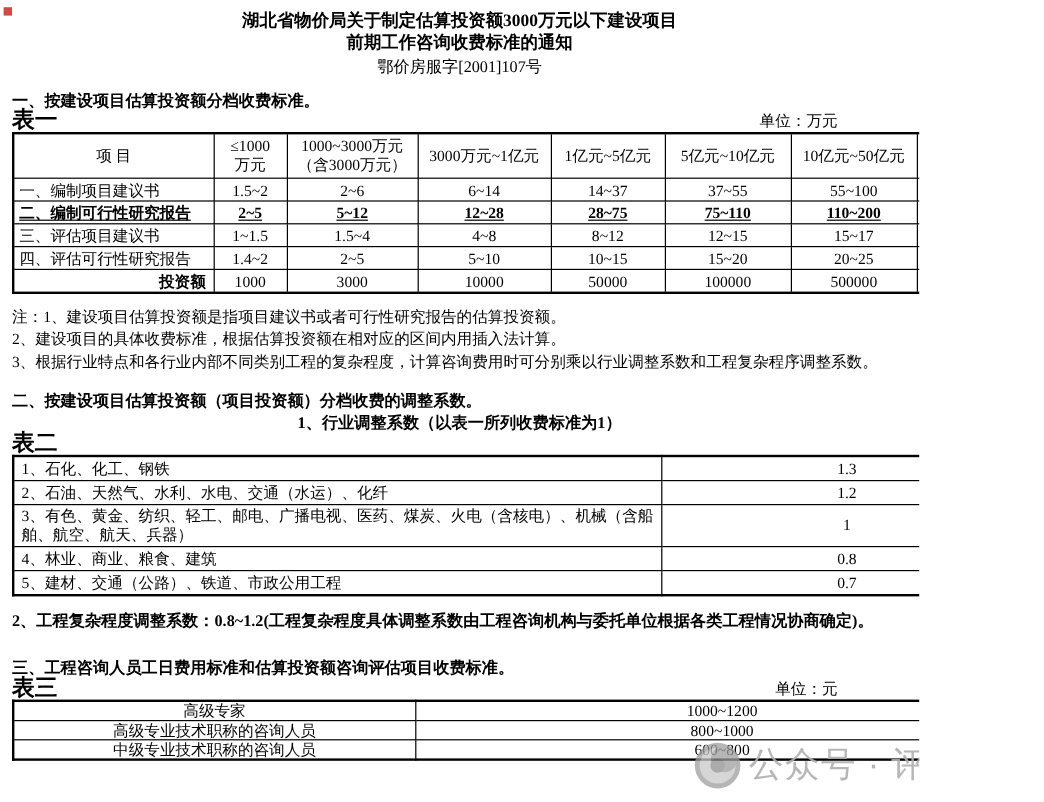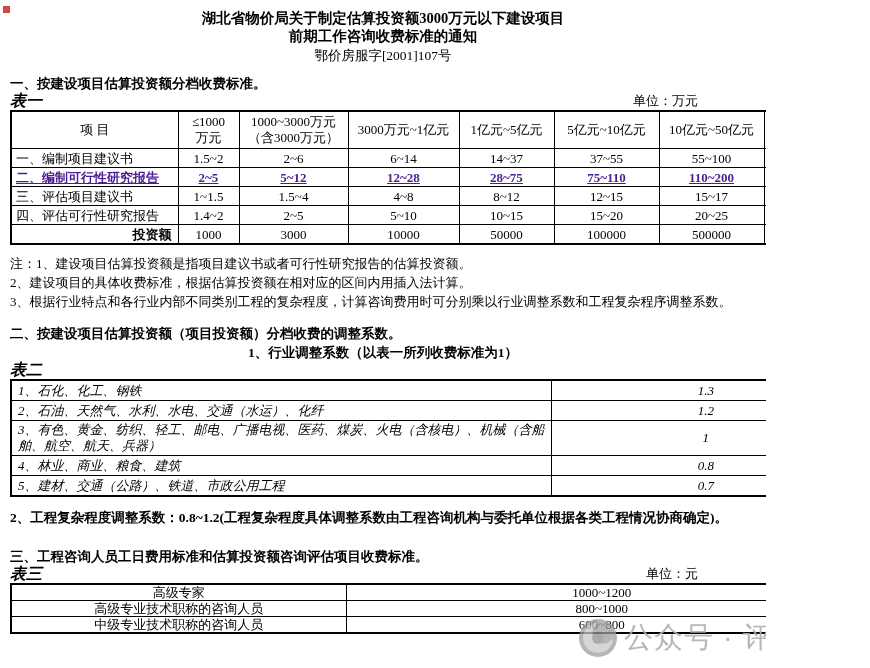--- a/index.html
+++ b/index.html
@@ -7,35 +7,35 @@
         font-family:"Liberation Serif","DejaVu Serif",serif;color:#000;font-size:13px;}
   .titles{padding-top:9px;text-align:center;}
   .title-line{font-size:14.5px;font-weight:bold;line-height:18px;}
   .doc-no{font-size:13.5px;font-weight:normal;line-height:17px;margin-top:2px;}
   .sec-head{margin:0 10px;font-weight:bold;font-size:13.5px;line-height:17px;}
   #sec1-head{margin-top:11px;}
   #sec2-head{margin-top:14px;}
   #sec3-head{margin-top:22px;}
   .sub-head{margin:2px 10px 0;font-weight:bold;font-size:13.5px;line-height:17px;text-align:center;}
   .cap-row{display:flex;justify-content:space-between;align-items:flex-end;margin:1px 10px 1px;line-height:16px;}
-  .tbl-label{font-weight:bold;font-size:16px;font-style:italic;}
+  .tbl-label{font-weight:bold;font-size:19px;}
   .unit{font-weight:normal;margin-right:58px;}
   table{border-collapse:collapse;table-layout:fixed;margin-left:10px;}
   .tbl{border:2px solid #000;}
   .tbl td{border:1px solid #000;text-align:center;padding:0 2px;overflow:hidden;font-size:13px;}
   #table1{width:850px;}
   #table1 td{height:18px;line-height:15px;}
   #table1 tr.hdr td{height:36px;white-space:pre-line;line-height:16px;}
   #table1 td.lbl{text-align:left;padding-left:4px;}
   #table1 td.rlbl{text-align:right;font-weight:bold;padding-right:6px;}
-  tr.red td{color:#4c1d95;font-weight:bold;text-decoration:underline;}
+  tr.red td{color:#000000;font-weight:bold;text-decoration:underline;}
   .notes{margin:9px 10px 0;line-height:19px;}
   .notes div{white-space:nowrap;}
   #table2{width:850px;}
-  #table2 td{height:17px;line-height:16px;font-style:italic;}
+  #table2 td{height:17px;line-height:16px;}
   #table2 td.ind{text-align:left;padding:1px 6px;}
   .complex-note{margin:12px 10px 0;font-weight:bold;font-size:13.5px;line-height:17px;}
   #table3{width:847px;}
   #table3 td{height:15px;line-height:15px;}
   .watermark{position:absolute;left:578px;top:618px;display:flex;align-items:center;z-index:5;}
   .wm-icon{width:40px;height:40px;opacity:.75;flex:0 0 auto;}
   .wm-text{font-family:"Liberation Sans","DejaVu Sans",sans-serif;font-size:29px;color:#b0b0b0;
            letter-spacing:1px;margin-left:6px;white-space:nowrap;opacity:.9;}
   .red-mark{position:absolute;left:3px;top:6px;width:7px;height:7px;background:#d24a43;}
 </style>

